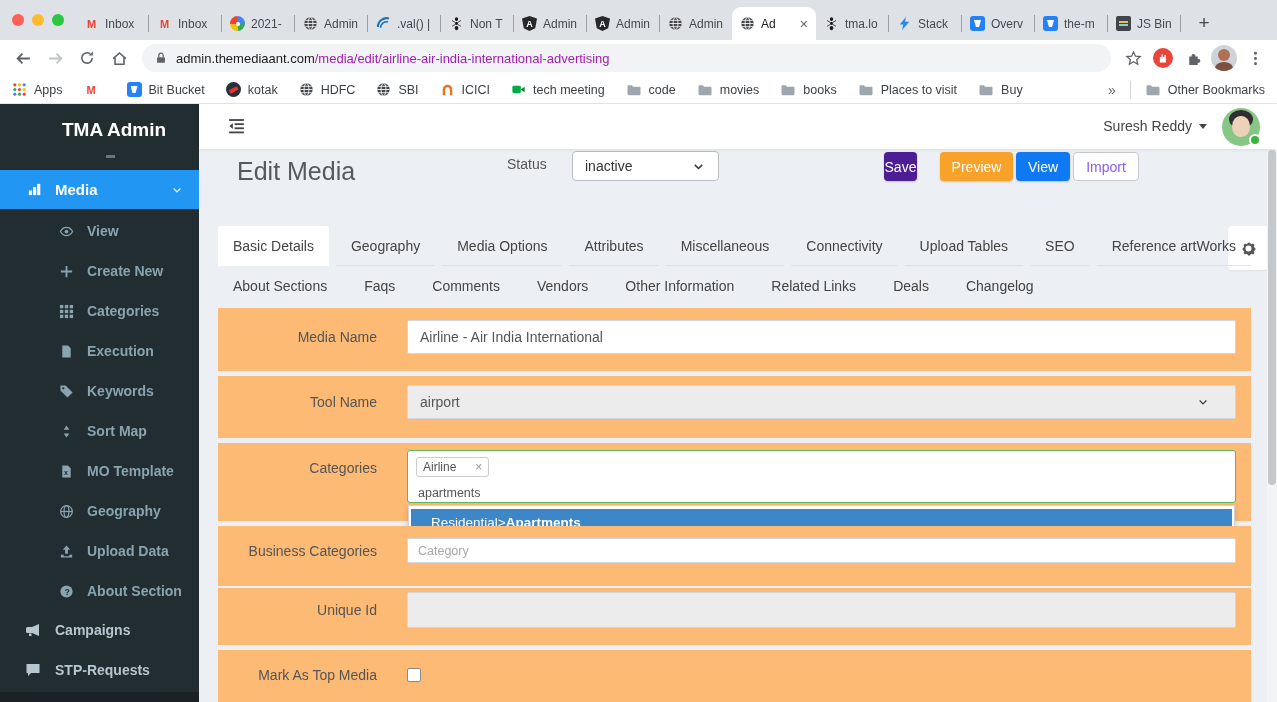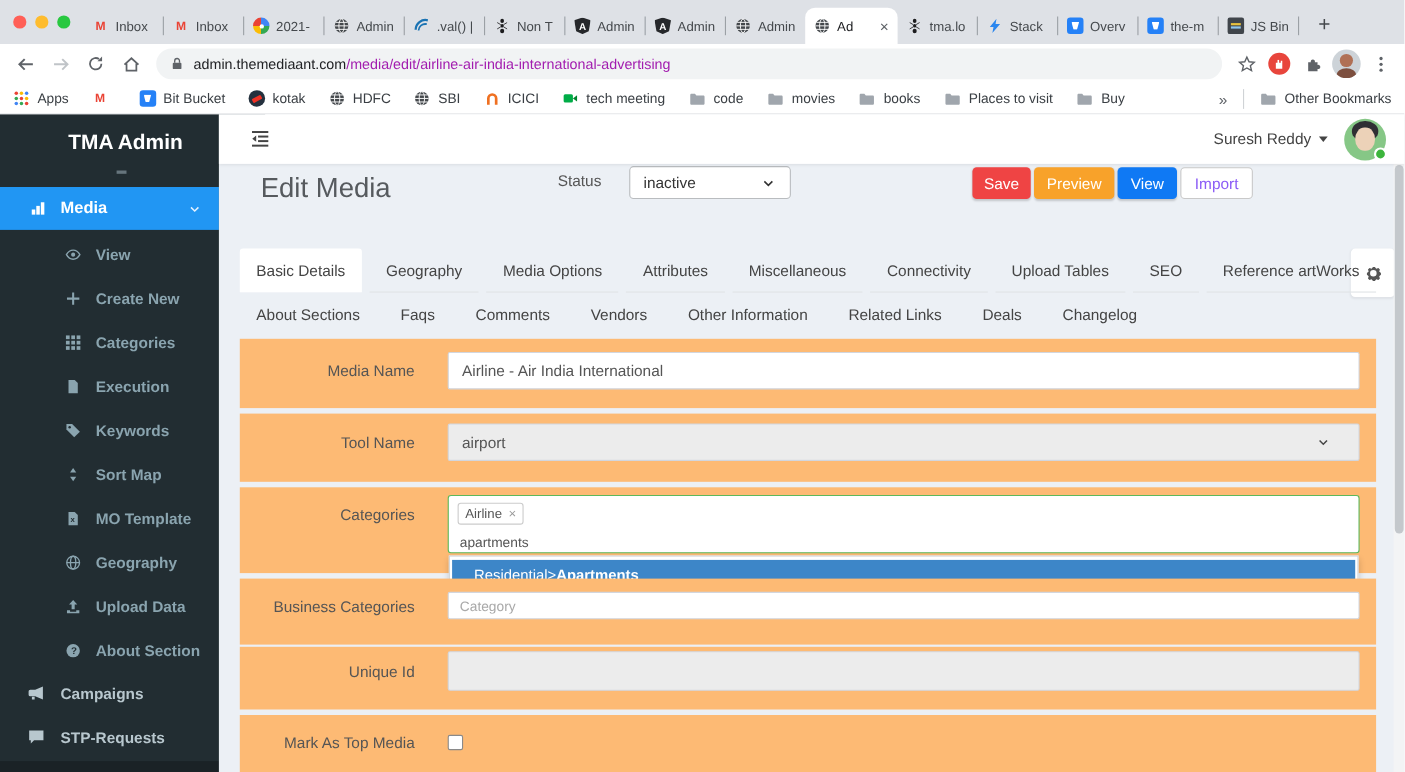--- a/index.html
+++ b/index.html
@@ -82,21 +82,21 @@
   .avatar .ring::before{content:"";position:absolute;left:19%;top:5%;width:62%;height:48%;background:#2f2f33;border-radius:50% 50% 45% 45%;}
   .avatar .ring::after{content:"";position:absolute;left:27%;top:21%;width:46%;height:56%;background:#ecd2b8;border-radius:48%;}
   .online{position:absolute;right:-1px;bottom:0;width:8px;height:8px;background:#3cb53c;border:2px solid #fff;border-radius:50%;}
   .page-title{position:absolute;left:38px;top:36px;font-size:25px;color:#565a5e;font-weight:400;z-index:1;}
   .status-label{position:absolute;left:308px;top:52px;font-size:14px;color:#555;}
   .status-select{position:absolute;left:373px;top:47px;width:147px;height:30px;background:#fff;border:1px solid #b9bcbf;border-radius:4px;
                  box-sizing:border-box;display:flex;align-items:center;padding:0 13px 0 12px;font-size:14px;color:#333;}
   .status-select .chev{margin-left:auto;color:#333;}
   .btn{position:absolute;top:48px;height:29px;border-radius:4px;display:flex;align-items:center;justify-content:center;
        font-size:14px;color:#fff;box-shadow:0 1px 2px rgba(0,0,0,.18);box-sizing:border-box;}
-  .btn-save{left:685px;width:53px;background:#ef4444;}
+  .btn-save{left:685px;width:33px;background:#4c1d95;}
   .btn-preview{left:741px;width:73px;background:#f8a22a;}
   .btn-view{left:817px;width:54px;background:#0f79f4;}
   .btn-import{left:874px;width:66px;background:#fff;color:#8b5cf6;border:1px solid #c9c9c9;box-shadow:none;}
   .gearbox{position:absolute;left:1029px;top:122px;width:40px;height:44px;background:#fff;border-radius:4px;
            display:flex;align-items:center;justify-content:center;color:#565656;box-shadow:0 1px 2px rgba(0,0,0,.06);}
   
   .ptabs{position:absolute;left:19px;display:flex;z-index:1;}
   .ptabs.r1{top:122px;height:40px;}
   .ptabs.r2{top:162px;height:40px;}
   .ptab{display:flex;align-items:center;padding:0 15px;margin-right:7px;font-size:14px;color:#444;
@@ -112,21 +112,21 @@
   .r5{top:484px;height:57px;}
   .r6{top:546px;height:52px;}
   .flabel{position:absolute;left:0;width:159px;text-align:right;font-size:14px;color:#555;line-height:16px;}
   .ctl{position:absolute;left:189px;width:829px;box-sizing:border-box;font-size:14px;color:#555;}
   .media-input{top:12px;height:34px;border:1px solid #d2d6de;border-radius:2px;padding:0 12px;background:#fff;
                font-family:"Liberation Sans",sans-serif;font-size:14px;color:#555;outline:none;}
   .selectbox{top:9px;height:34px;background:#ececec;border:1px solid #d2d6de;border-radius:2px;display:flex;align-items:center;padding:0 26px 0 12px;}
   .selectbox .chev{margin-left:auto;color:#444;}
   .catbox{top:7px;height:53px;background:#fff;border:1px solid #5cb85c;border-radius:3px;}
   .cat-tag{position:absolute;left:8px;top:6px;height:20px;box-sizing:border-box;border:1px solid #ccc;border-radius:3px;
-           background:#fff;display:flex;align-items:center;gap:6px;padding:0 6px;font-size:12px;color:#555;}
+           background:#fff;display:flex;align-items:center;gap:19px;padding:0 6px;font-size:12px;color:#555;}
   .cat-x{color:#999;font-size:12px;line-height:1;}
   .cat-query{position:absolute;left:10px;top:35px;font-size:12.5px;color:#555;}
   .suggest{position:absolute;left:190px;top:62px;width:827px;background:#fff;border:1px solid #cfd4d9;
            box-shadow:0 3px 6px rgba(0,0,0,.18);padding:3px 2px;z-index:10;box-sizing:border-box;}
   .suggest-item{height:26px;background:#3d86c8;color:#fff;display:flex;align-items:center;padding-left:20px;font-size:13.5px;}
   .suggest-item b{font-weight:700;}
   .biz-input{top:12px;height:25px;border:1px solid #d2d6de;border-radius:2px;padding:0 10px;background:#fff;
              font-family:"Liberation Sans",sans-serif;font-size:12.5px;color:#555;outline:none;}
   .biz-input::placeholder{color:#a9a9a9;}
   .uid-input{top:4px;height:36px;background:#ececec;border:1px solid #d2d6de;border-radius:2px;}

